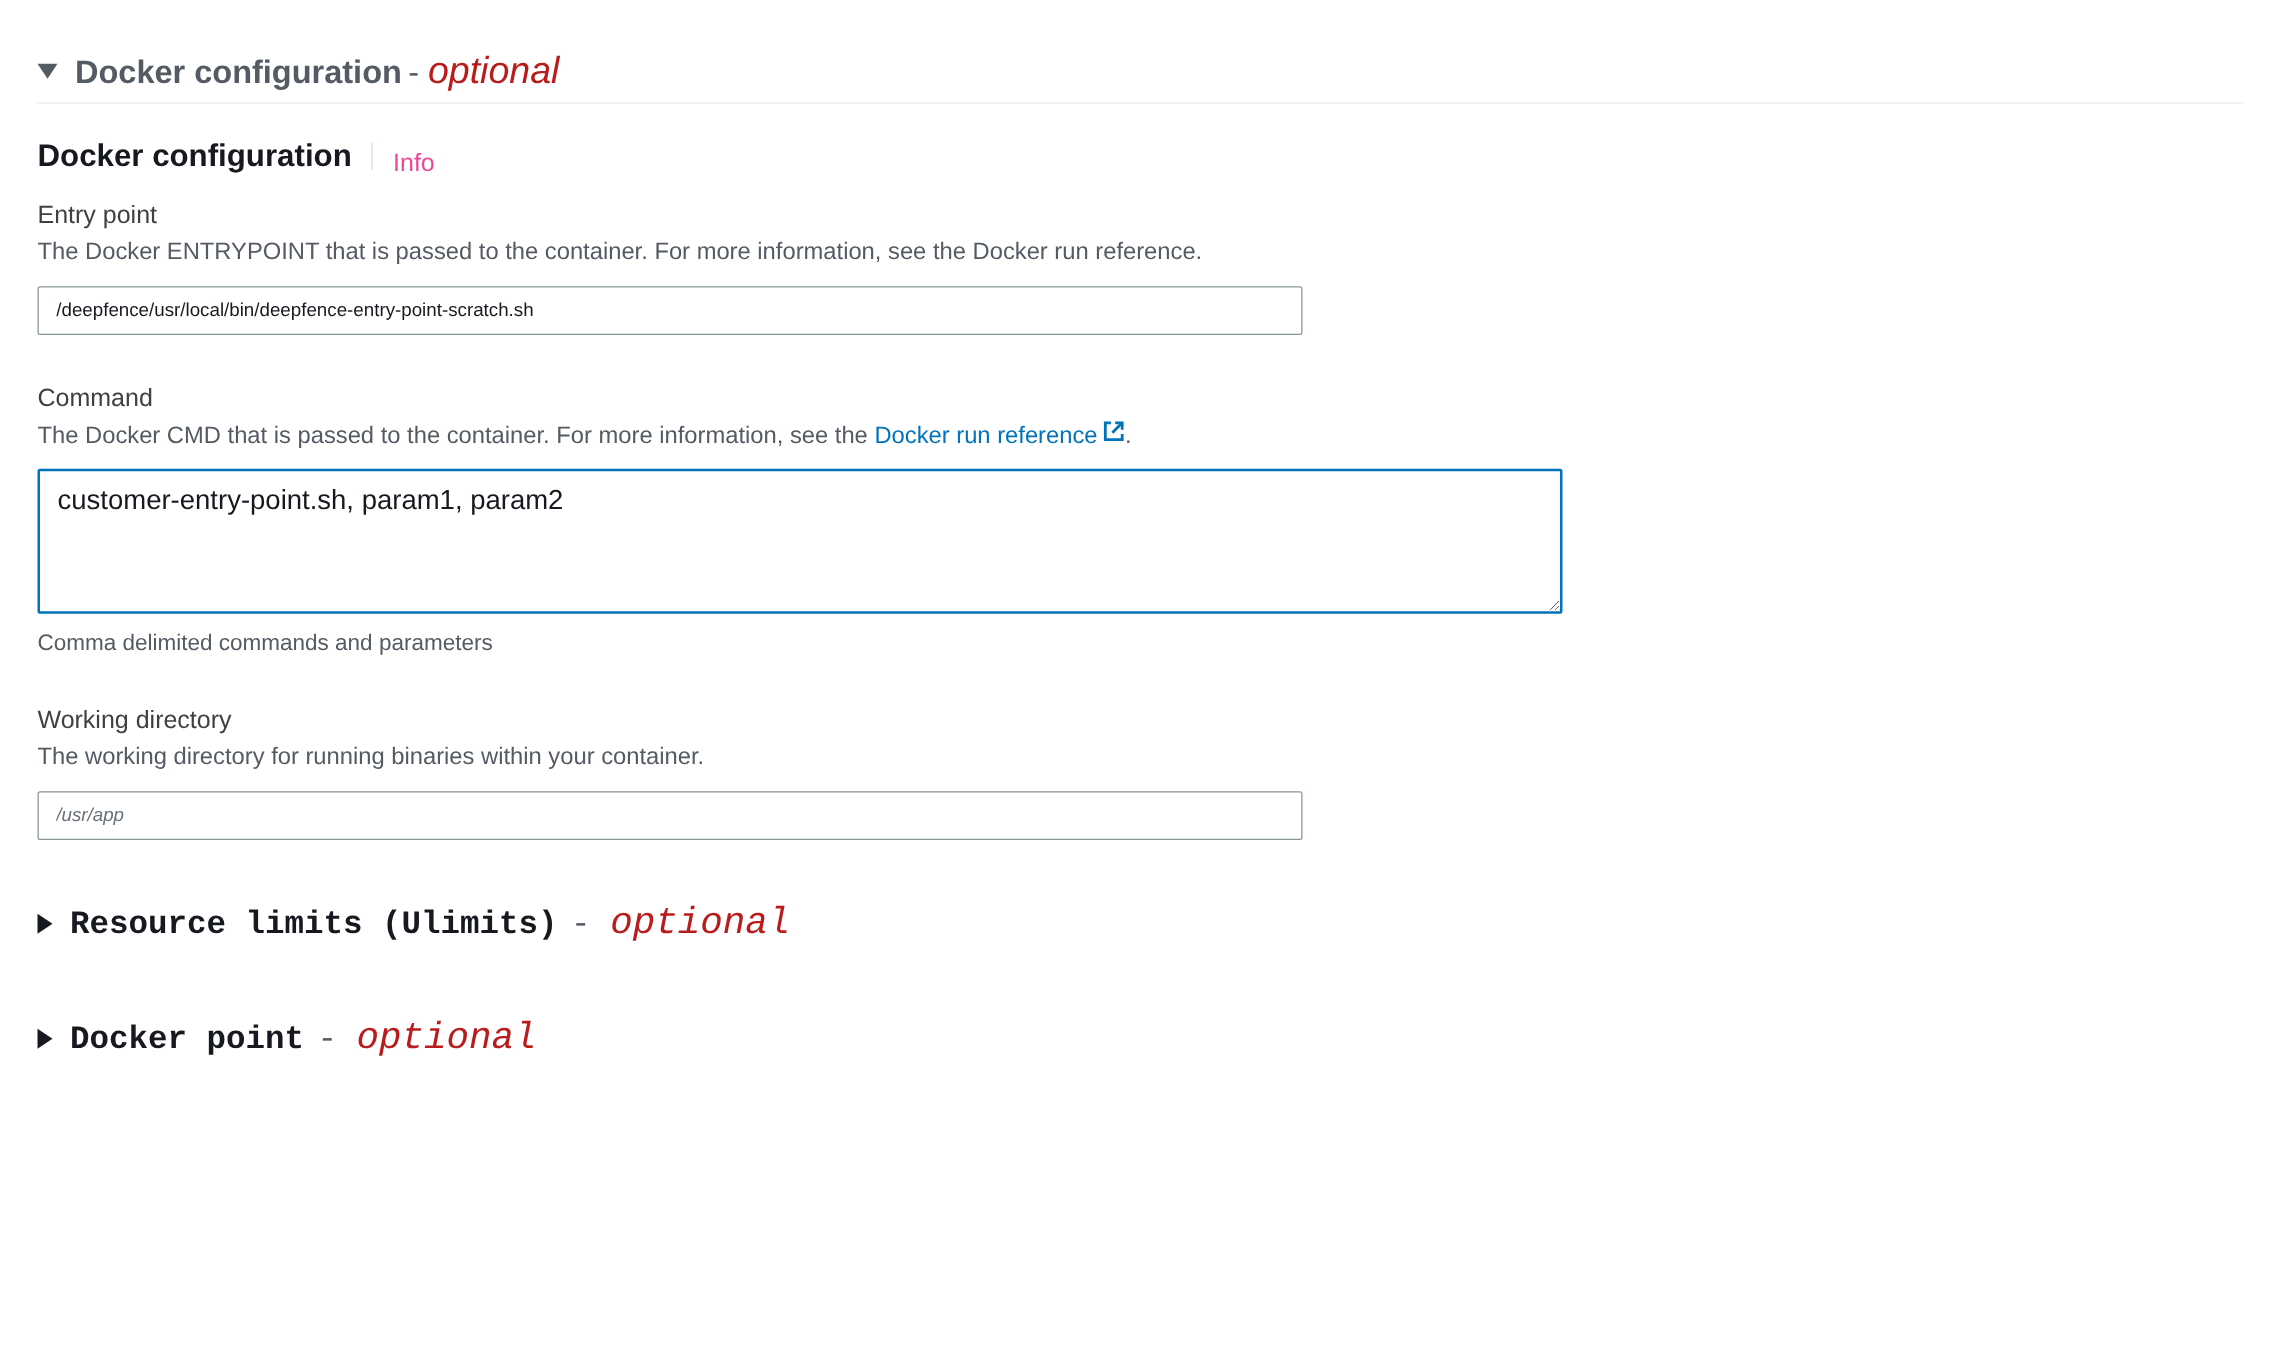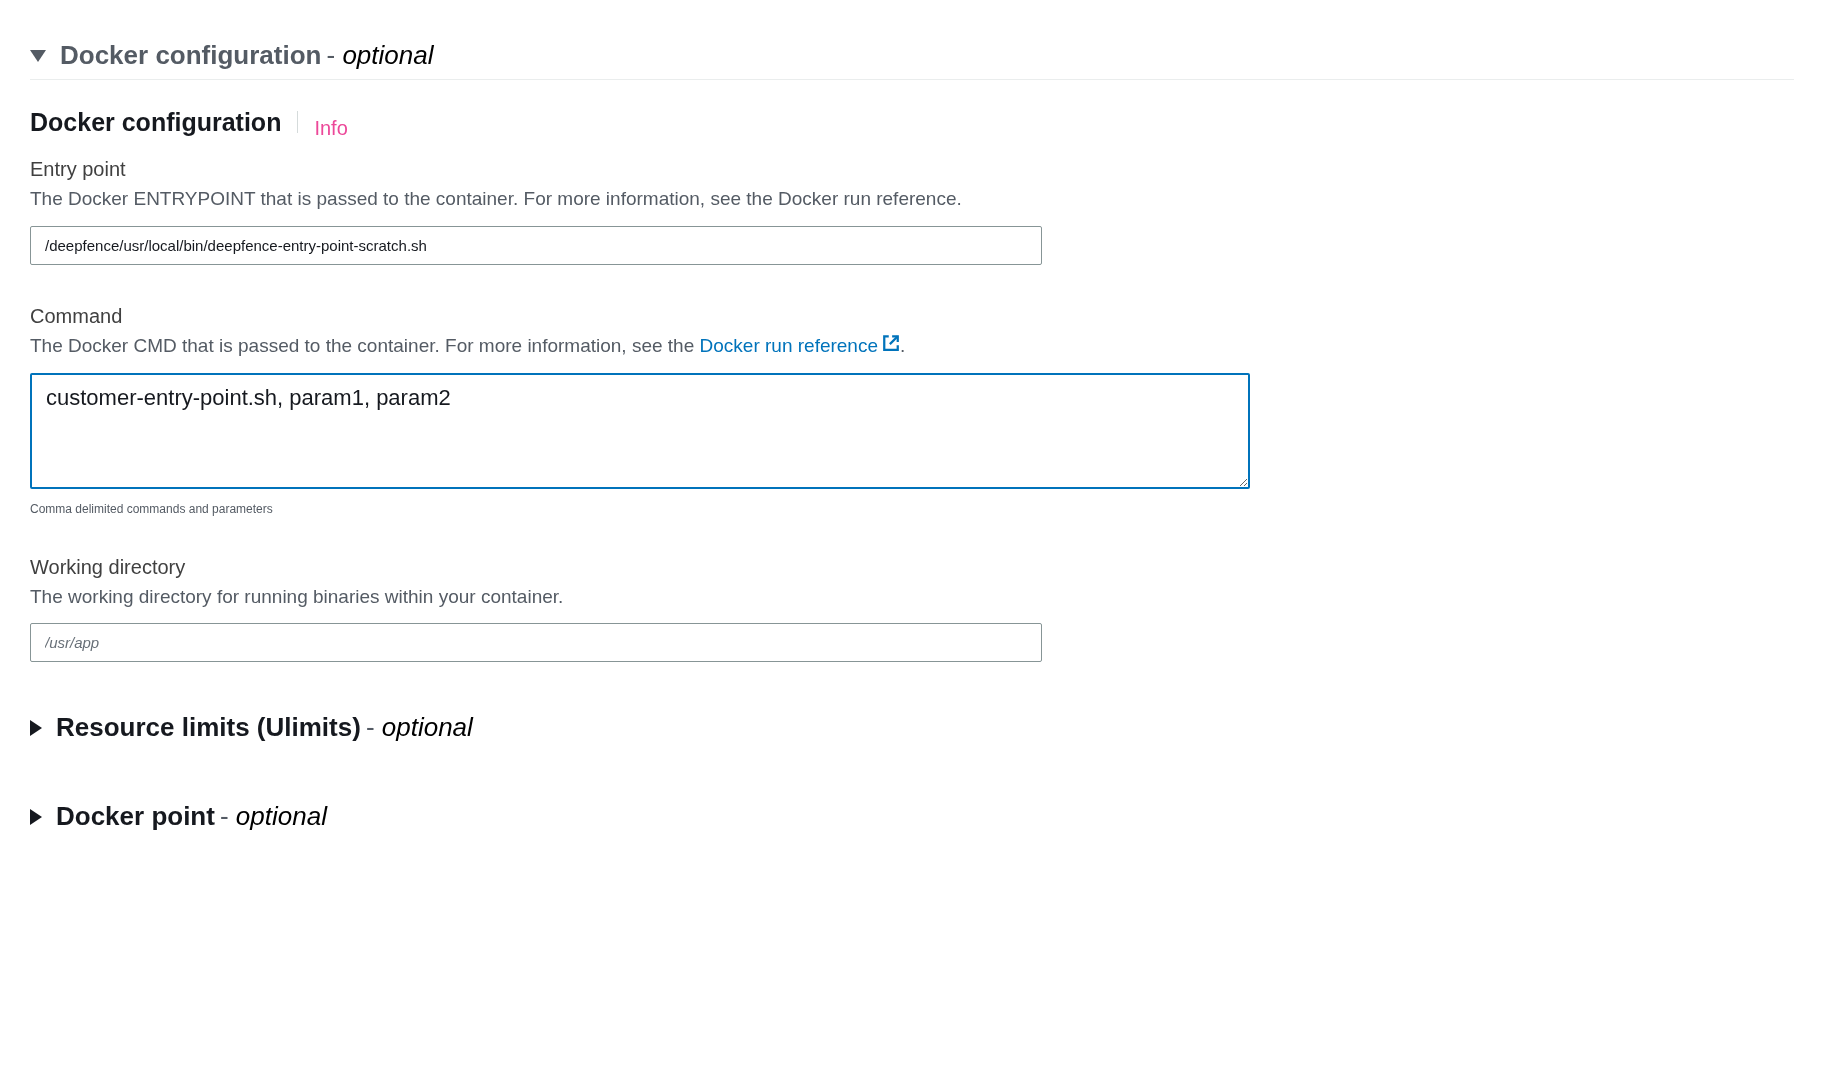--- a/index.html
+++ b/index.html
@@ -20,20 +20,21 @@
       gap: 14px;
       padding-bottom: 8px;
       border-bottom: 1px solid #eaeded;
       margin-bottom: 24px;
       cursor: pointer;
     }
     .section-header.no-border {
       border-bottom: none;
       margin-bottom: 0;
       margin-top: 50px;
+      font-family: Liberation Mono, monospace;
     }
     .caret {
       width: 0;
       height: 0;
       display: inline-block;
     }
     .caret-down {
       border-left: 8px solid transparent;
       border-right: 8px solid transparent;
       border-top: 12px solid #545b64;
@@ -47,24 +48,24 @@
       font-size: 26px;
       font-weight: 700;
       color: #545b64;
     }
     .section-title-dark {
       font-size: 26px;
       font-weight: 700;
       color: #16191f;
     }
     .optional-suffix {
-      font-size: 26px;
+      font-size: 30px;
       font-weight: 400;
       font-style: italic;
-      color: #000000;
+      color: #b91c1c;
     }
     .optional-dash {
       font-size: 26px;
       font-weight: 400;
       color: #545b64;
     }
     .subsection-title-row {
       display: flex;
       align-items: center;
       gap: 16px;
@@ -131,21 +132,21 @@
       height: 116px;
       padding: 10px 14px;
       font-size: 22px;
       border: 2px solid #0073bb;
       border-radius: 2px;
       font-family: inherit;
       color: #16191f;
       resize: both;
     }
     .helper-text {
-      font-size: 12px;
+      font-size: 18px;
       color: #545b64;
       margin-top: 8px;
     }
   </style>
 </head>
 <body>
 
 <div class="section-header">
   <span class="caret caret-down"></span>
   <span>

